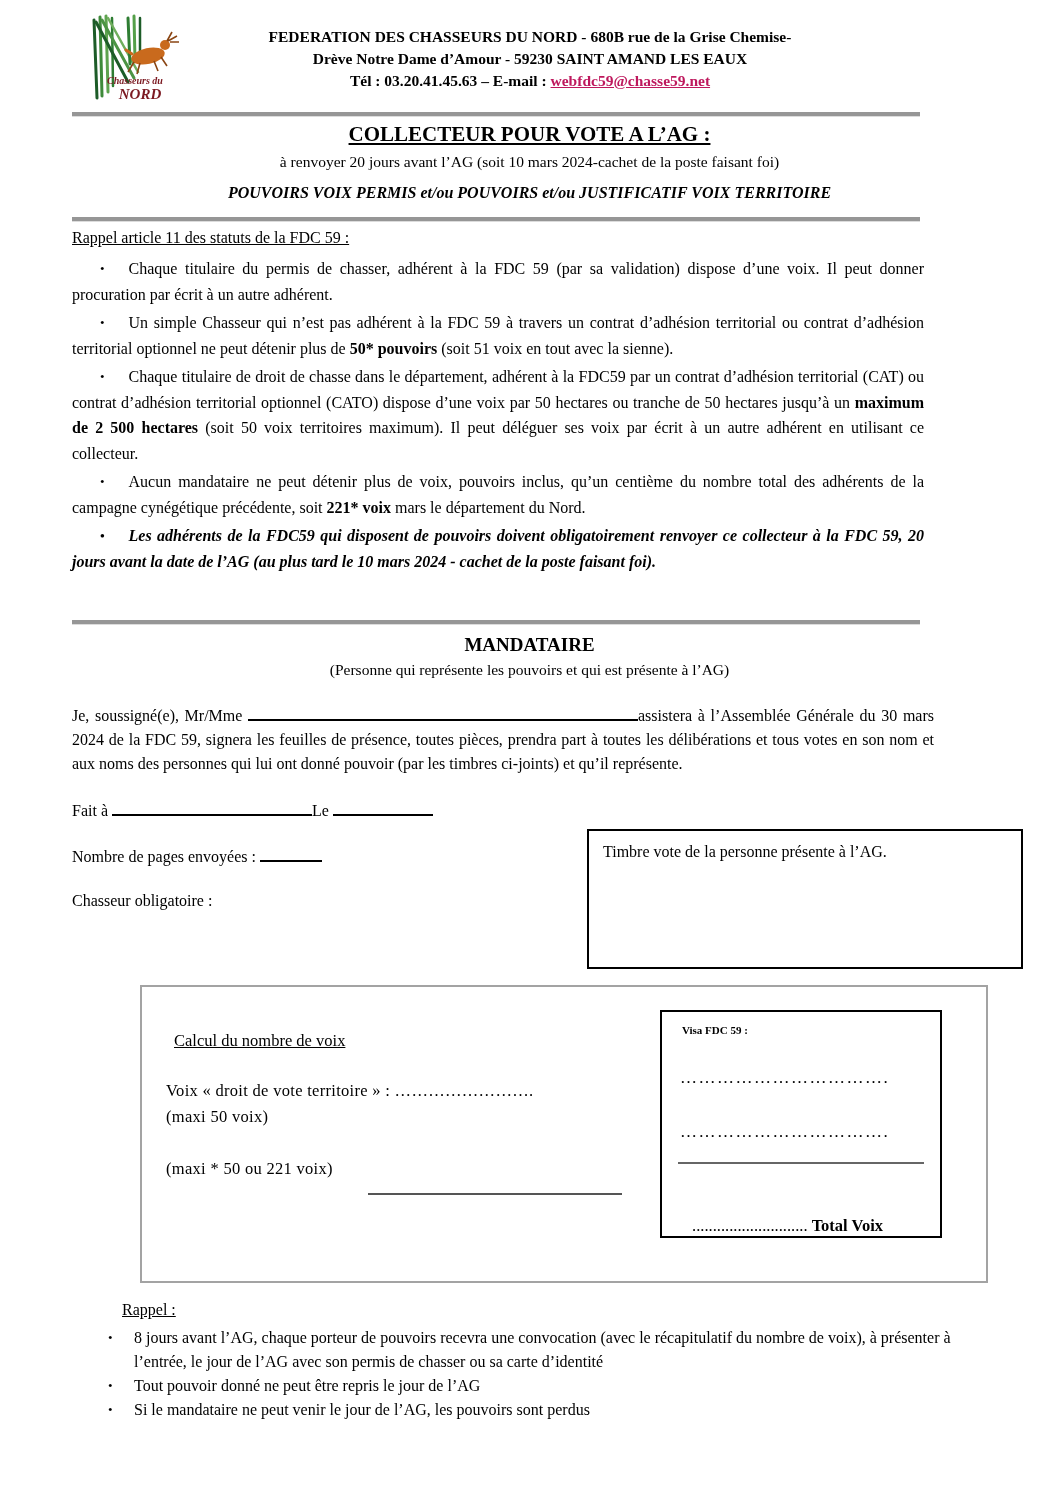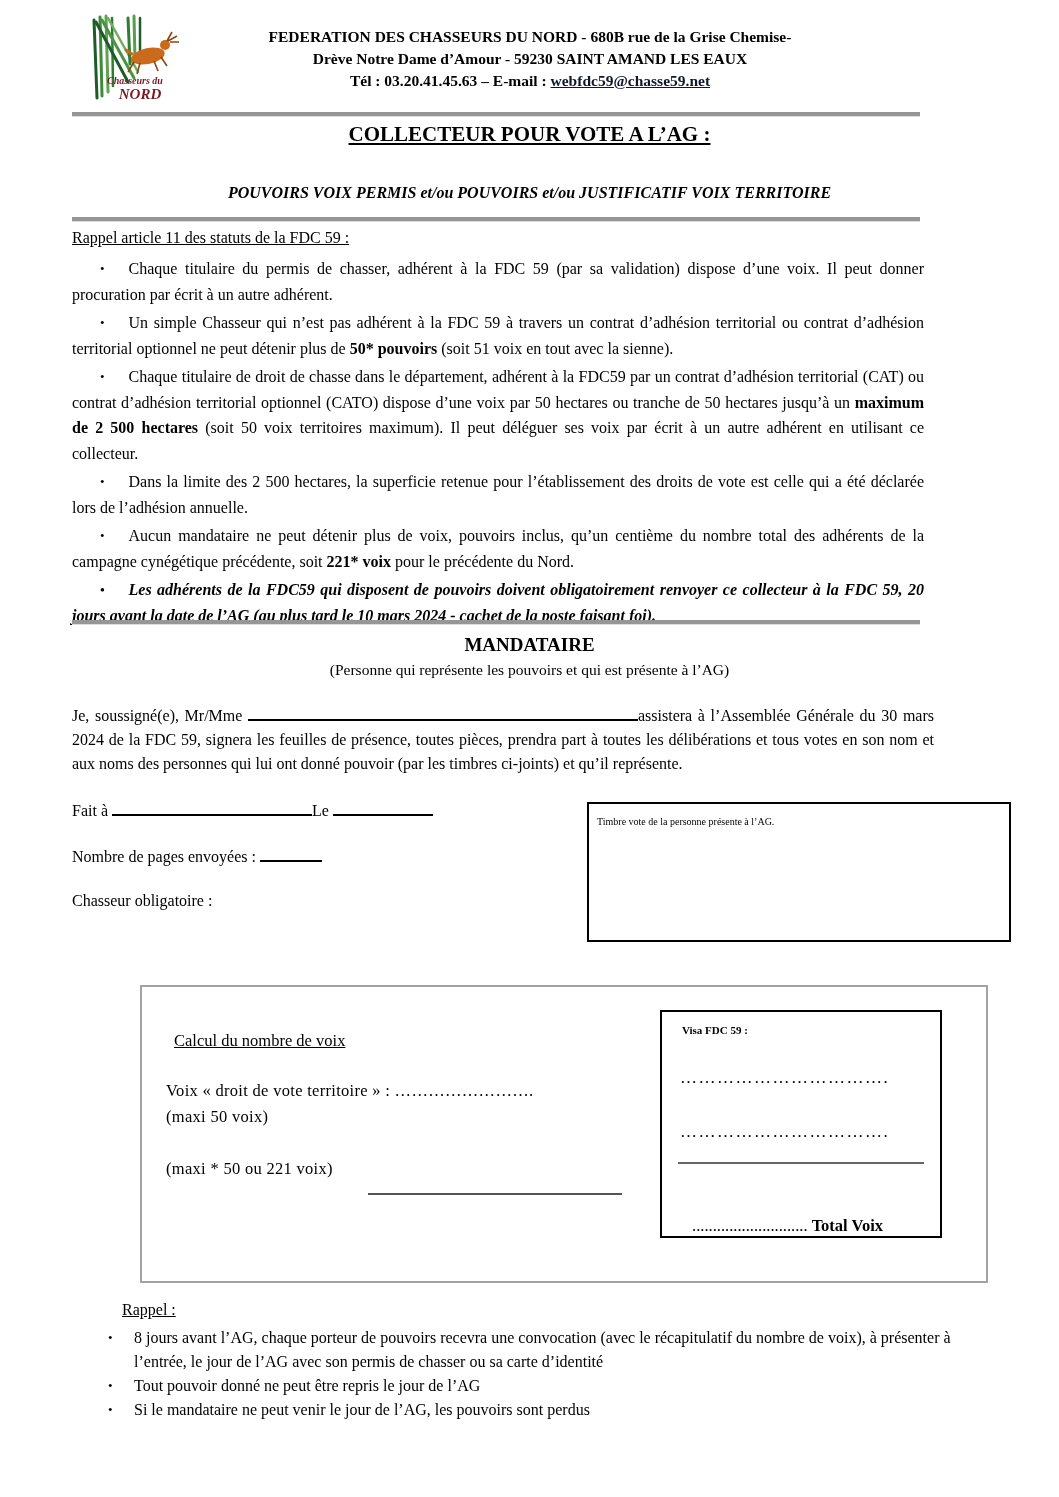--- a/index.html
+++ b/index.html
@@ -14,40 +14,40 @@
   .abs{position:absolute;}
   .center{left:0;right:0;text-align:center;}
   .b{font-weight:bold;}
   .rule{
     position:absolute;left:72px;width:848px;height:4px;
     background:#969696;border-bottom:1px solid #dcdcdc;
   }
   
   .header-text{left:190px;top:26px;width:680px;text-align:center;
     font-weight:bold;font-size:15.5px;line-height:22px;}
-  .email-link{color:#0f172a;text-decoration:underline;cursor:pointer;}
+  .email-link{color:#be185d;text-decoration:underline;cursor:pointer;}
   
   .doc-title{top:122px;font-size:21px;font-weight:bold;text-decoration:underline;}
   .doc-subtitle{top:153px;font-size:15.5px;}
   .doc-powers{top:184px;font-size:16px;font-weight:bold;font-style:italic;}
   .section-heading{font-size:16px;text-decoration:underline;}
   
   .flush{left:72px;top:256px;width:852px;font-size:16px;}
   .flush p{margin:0 0 3px 0;line-height:25.5px;text-align:justify;}
   .flush .blt{display:inline-block;margin-left:28px;margin-right:24px;font-size:13px;vertical-align:1px;}
   .flush p.bi{font-weight:bold;font-style:italic;}
   
   .mand-heading{top:634px;font-size:19px;font-weight:bold;}
   .mand-sub{top:661px;font-size:15.5px;}
   .je-para{left:72px;top:704px;width:862px;font-size:16px;line-height:24px;text-align:justify;}
   .blank{display:inline-block;border-bottom:2px solid #000;height:14px;vertical-align:baseline;}
   .plain-line{font-size:16px;}
   
-  .timbre-box{left:587px;top:802px;width:404px;height:112px;
-    border:2px solid #000;padding:12px 8px;font-size:10px;}
+  .timbre-box{left:587px;top:829px;width:404px;height:112px;
+    border:2px solid #000;padding:12px 14px;font-size:16px;}
   
   .big-box{left:140px;top:985px;width:844px;height:294px;border:2px solid #a3a3a3;}
   .calc-heading{left:32px;top:44px;font-size:16.5px;text-decoration:underline;}
   .calc-line{left:24px;font-size:16.5px;letter-spacing:.3px;}
   .calc-sep{left:226px;top:206px;width:254px;border-bottom:2px solid #555;height:0;}
   .calc-total{left:14px;top:236px;font-size:16.5px;}
   .visa-box{left:518px;top:23px;width:278px;height:224px;border:2px solid #000;padding:0;}
   .visa-heading{left:20px;top:12px;font-size:11px;font-weight:bold;}
   .visa-dotted{left:18px;font-size:17px;letter-spacing:1.5px;}
   .visa-sep{left:16px;top:150px;width:246px;border-bottom:2px solid #666;height:0;}
@@ -96,31 +96,31 @@
 
   <div class="abs header-text">
     <div>FEDERATION DES CHASSEURS DU NORD - 680B rue de la Grise Chemise-</div>
     <div>Drève Notre Dame d’Amour - 59230 SAINT AMAND LES EAUX</div>
     <div><span>Tél : 03.20.41.45.63 – E-mail : </span><a class="email-link">webfdc59@chasse59.net</a></div>
   </div>
 
   <div class="rule" style="top:112px;"></div>
 
   <div class="abs center doc-title">COLLECTEUR POUR VOTE A L’AG :</div>
+  <div class="abs center doc-subtitle">à renvoyer 20 jours avant l’AG (soit 10 mars 2024-cachet de la poste faisant foi)</div>
   <div class="abs center doc-powers">POUVOIRS VOIX PERMIS et/ou POUVOIRS et/ou JUSTIFICATIF VOIX TERRITOIRE</div>
 
   <div class="rule" style="top:217px;"></div>
 
   <div class="abs section-heading" style="left:72px;top:229px;">Rappel article 11 des statuts de la FDC 59 :</div>
   <div class="abs flush">
       <p class="bullet-item"><span class="blt">•</span><span>Chaque titulaire du permis de chasser, adhérent à la FDC 59 (par sa validation) dispose d’une voix. Il peut donner procuration par écrit à un autre adhérent.</span></p>
       <p class="bullet-item"><span class="blt">•</span><span>Un simple Chasseur qui n’est pas adhérent à la FDC 59 à travers un contrat d’adhésion territorial ou contrat d’adhésion territorial optionnel ne peut détenir plus de </span><span class="b">50* pouvoirs</span><span> (soit 51 voix en tout avec la sienne).</span></p>
       <p class="bullet-item"><span class="blt">•</span><span>Chaque titulaire de droit de chasse dans le département, adhérent à la FDC59 par un contrat d’adhésion territorial (CAT) ou contrat d’adhésion territorial optionnel (CATO) dispose d’une voix par 50 hectares ou tranche de 50 hectares jusqu’à un </span><span class="b">maximum de 2 500 hectares</span><span> (soit 50 voix territoires maximum). Il peut déléguer ses voix par écrit à un autre adhérent en utilisant ce collecteur.</span></p>
-      <p class="bullet-item"><span class="blt">•</span><span>Dans la limite des 2 500 hectares, la superficie retenue pour l’établissement des droits de vote est celle qui a été déclarée lors de l’adhésion annuelle.</span></p>
-      <p class="bullet-item"><span class="blt">•</span><span>Aucun mandataire ne peut détenir plus de voix, pouvoirs inclus, qu’un centième du nombre total des adhérents de la campagne cynégétique précédente, soit </span><span class="b">221* voix</span><span> pour le précédente du Nord.</span></p>
+      <p class="bullet-item"><span class="blt">•</span><span>Aucun mandataire ne peut détenir plus de voix, pouvoirs inclus, qu’un centième du nombre total des adhérents de la campagne cynégétique précédente, soit </span><span class="b">221* voix</span><span> mars le département du Nord.</span></p>
       <p class="bullet-item bi"><span class="blt">•</span><span>Les adhérents de la FDC59 qui disposent de pouvoirs doivent obligatoirement renvoyer ce collecteur à la FDC 59, 20 jours avant la date de l’AG (au plus tard le 10 mars 2024 - cachet de la poste faisant foi).</span></p>
     </div>
 
   <div class="rule" style="top:620px;"></div>
 
   <div class="abs center mand-heading">MANDATAIRE</div>
   <div class="abs center mand-sub">(Personne qui représente les pouvoirs et qui est présente à l’AG)</div>
   <div class="abs je-para"><span>Je, soussigné(e), Mr/Mme </span><span class="blank" style="width: 390px;"></span><span>assistera à l’Assemblée Générale du 30 mars 2024 de la FDC 59, signera les feuilles de présence, toutes pièces, prendra part à toutes les délibérations et tous votes en son nom et aux noms des personnes qui lui ont donné pouvoir (par les timbres ci-joints) et qu’il représente.</span></div>
 
   <div class="abs plain-line" style="left:72px;top:800px;"><span>Fait à </span><span class="blank" style="width: 200px;"></span><span>Le </span><span class="blank" style="width: 100px;"></span></div>

